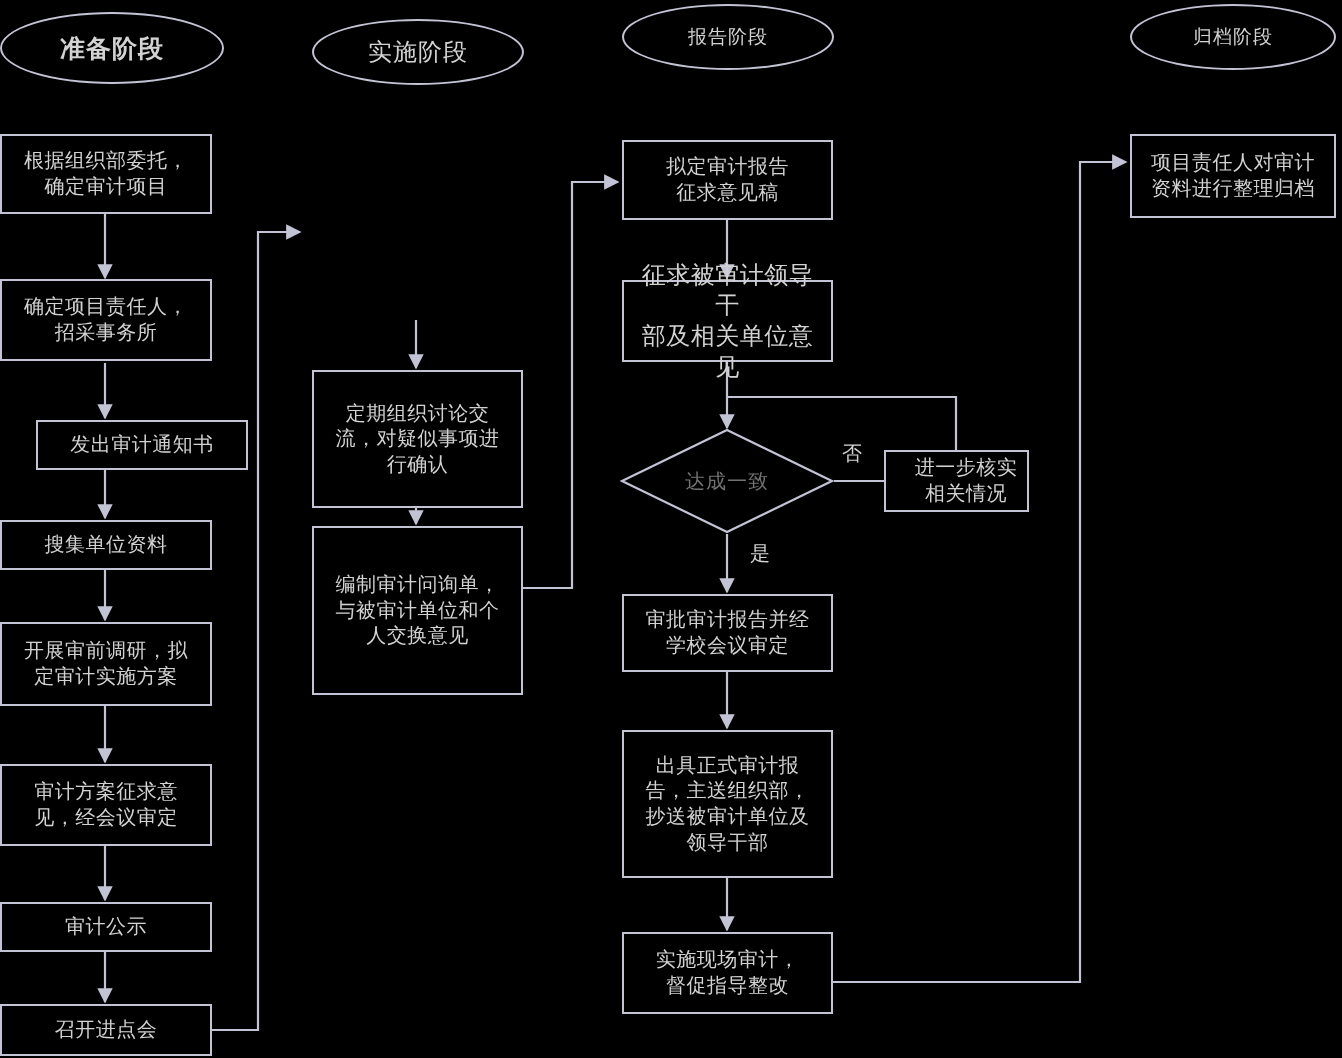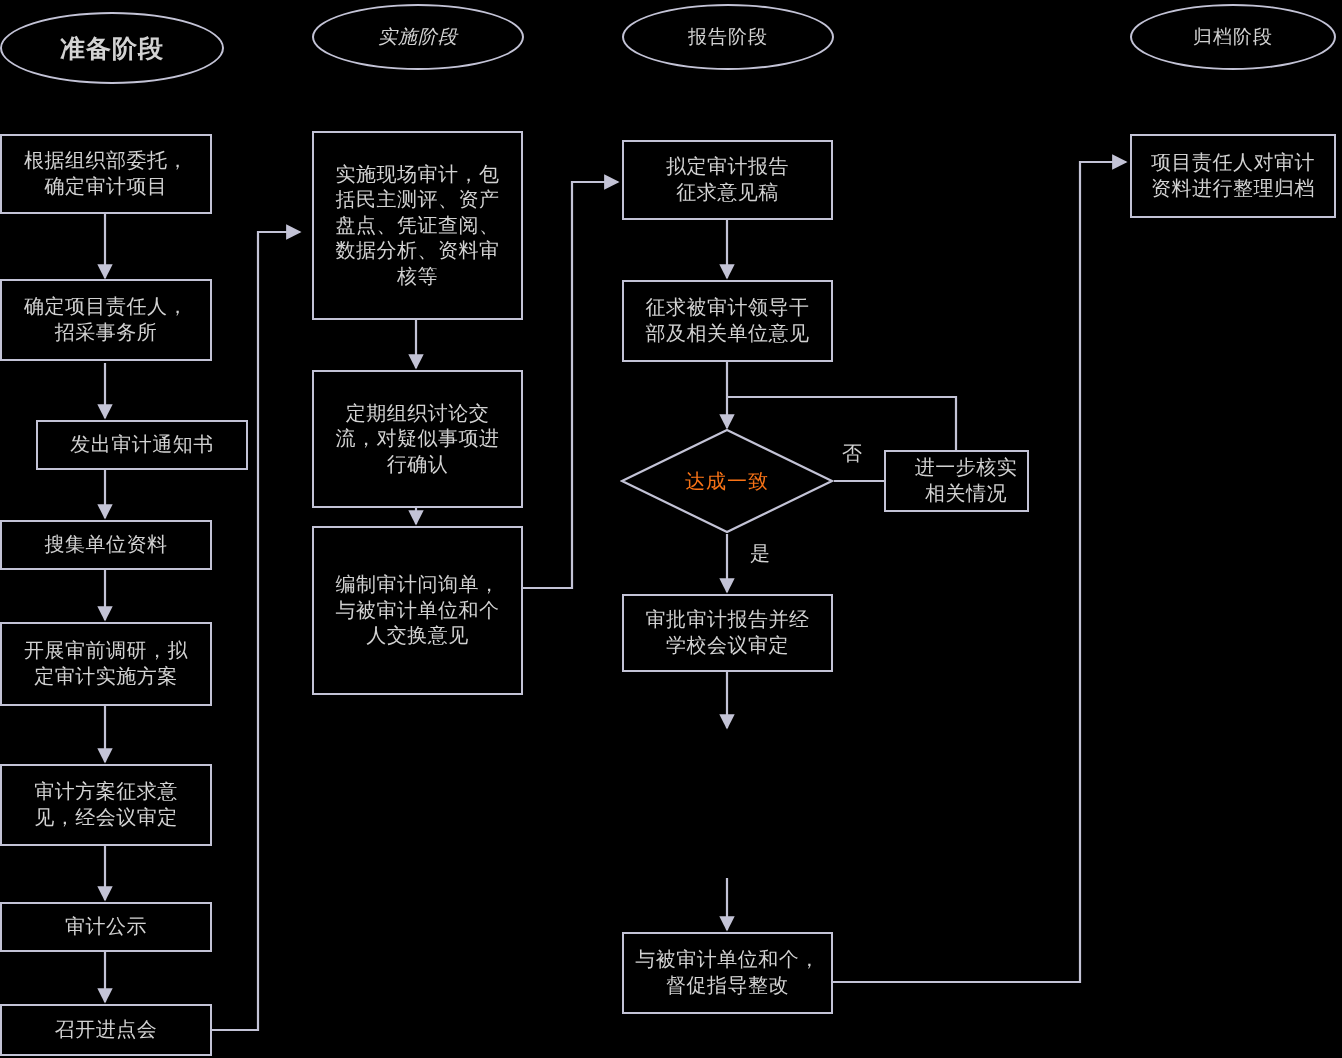--- a/index.html
+++ b/index.html
@@ -54,21 +54,21 @@
     z-index: 3;
   }
   .diamond svg { display: block; }
   .diamond .dlabel {
     position: absolute;
     left: 0; top: 0;
     width: 100%; height: 100%;
     display: flex;
     align-items: center;
     justify-content: center;
-    color: #f97316;
+    color: #737373;
     letter-spacing: 1px;
   }
   .edge-label {
     position: absolute;
     color: #d2d2d2;
     z-index: 4;
   }
   #wires {
     position: absolute;
     left: 0; top: 0;
@@ -116,21 +116,21 @@
       <path d="M 727 672 L 727 728" marker-end="url(#arrow)"></path>
       <path d="M 727 878 L 727 930" marker-end="url(#arrow)"></path>
 
       <path d="M 833 982 L 1080 982 L 1080 162 L 1126 162" marker-end="url(#arrow)"></path>
     </g>
   </svg>
 
   <div class="phase" style="left:0px; top:12px; width:224px; height:72px; font-size:25px;font-weight:bold;">
     <span>准备阶段</span>
   </div>
-  <div class="phase" style="left:312px; top:4px; width:212px; height:66px; font-size:19px;font-style:italic;">
+  <div class="phase" style="left:312px; top:19px; width:212px; height:66px; font-size:24px;">
     <span>实施阶段</span>
   </div>
   <div class="phase" style="left:622px; top:4px; width:212px; height:66px; font-size:19px;">
     <span>报告阶段</span>
   </div>
   <div class="phase" style="left:1130px; top:4px; width:206px; height:66px; font-size:19px;">
     <span>归档阶段</span>
   </div>
 
   <div class="node" style="left:0px; top:134px; width:212px; height:80px; font-size:20px;">
@@ -155,43 +155,36 @@
     <span class="node-inner">审计方案征求意
 见，经会议审定</span>
   </div>
   <div class="node" style="left:0px; top:902px; width:212px; height:50px; font-size:20px;">
     <span class="node-inner">审计公示</span>
   </div>
   <div class="node" style="left:0px; top:1004px; width:212px; height:52px; font-size:20px;">
     <span class="node-inner">召开进点会</span>
   </div>
 
-  <div class="node" style="left:312px; top:131px; width:211px; height:189px; font-size:20px;">
-    <span class="node-inner">实施现场审计，包
-括民主测评、资产
-盘点、凭证查阅、
-数据分析、资料审
-核等</span>
-  </div>
   <div class="node" style="left:312px; top:370px; width:211px; height:138px; font-size:20px;">
     <span class="node-inner">定期组织讨论交
 流，对疑似事项进
 行确认</span>
   </div>
   <div class="node" style="left:312px; top:526px; width:211px; height:169px; font-size:20px;">
     <span class="node-inner">编制审计问询单，
 与被审计单位和个
 人交换意见</span>
   </div>
 
   <div class="node" style="left:622px; top:140px; width:211px; height:80px; font-size:20px;">
     <span class="node-inner">拟定审计报告
 征求意见稿</span>
   </div>
-  <div class="node" style="left:622px; top:280px; width:211px; height:82px; font-size:20px;">
+  <div class="node" style="left:622px; top:280px; width:211px; height:82px; font-size:24px;">
     <span class="node-inner">征求被审计领导干
 部及相关单位意见</span>
   </div>
 
   <div class="diamond" style="left:620px; top:428px; width:214px; height:106px;">
     <svg width="214" height="106" viewBox="0 0 214 106">
       <polygon points="107,2 212,53 107,104 2,53" fill="none" stroke="#c3c3d6" stroke-width="2.2"></polygon>
     </svg>
     <div class="dlabel" style="font-size:20px;">
       <span>达成一致</span>
@@ -200,22 +193,28 @@
 
   <div class="node" style="left:884px; top:450px; width:145px; height:62px; font-size:20px;padding-left:25px;">
     <span class="node-inner">进一步核实
 相关情况</span>
   </div>
 
   <div class="node" style="left:622px; top:594px; width:211px; height:78px; font-size:20px;">
     <span class="node-inner">审批审计报告并经
 学校会议审定</span>
   </div>
+  <div class="node" style="left:622px; top:730px; width:211px; height:148px; font-size:20px;">
+    <span class="node-inner">出具正式审计报
+告，主送组织部，
+抄送被审计单位及
+领导干部</span>
+  </div>
   <div class="node" style="left:622px; top:932px; width:211px; height:82px; font-size:20px;">
-    <span class="node-inner">与被审计单位和个，
+    <span class="node-inner">实施现场审计，
 督促指导整改</span>
   </div>
 
   <div class="node" style="left:1130px; top:134px; width:206px; height:84px; font-size:20px;">
     <span class="node-inner">项目责任人对审计
 资料进行整理归档</span>
   </div>
 
   <div class="edge-label" style="left:842px; top:440px; font-size:20px;">
     <span>否</span>

